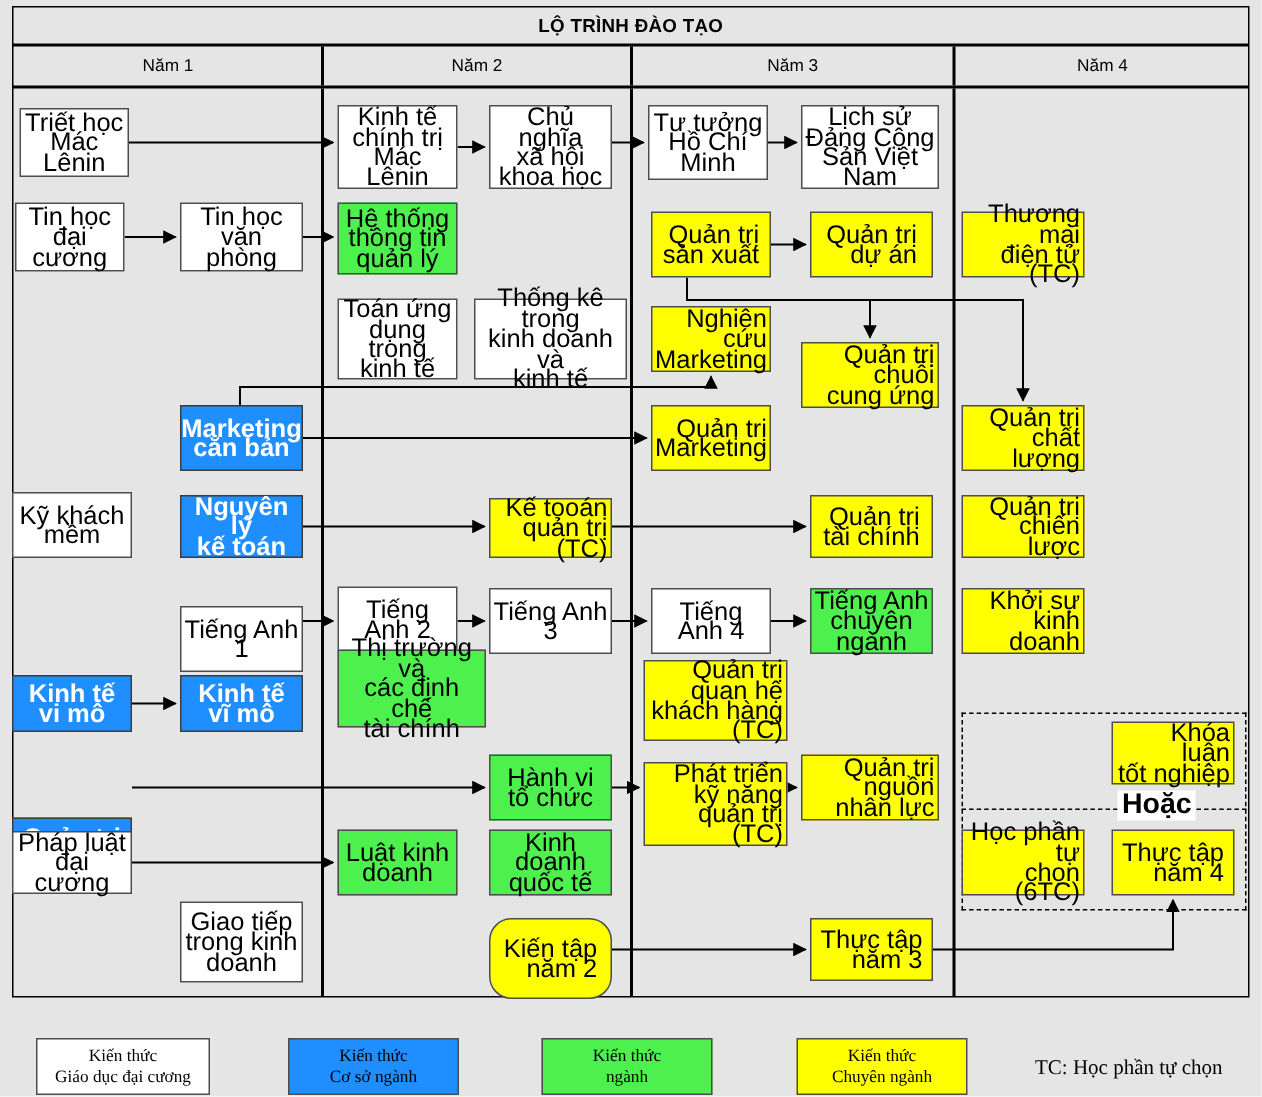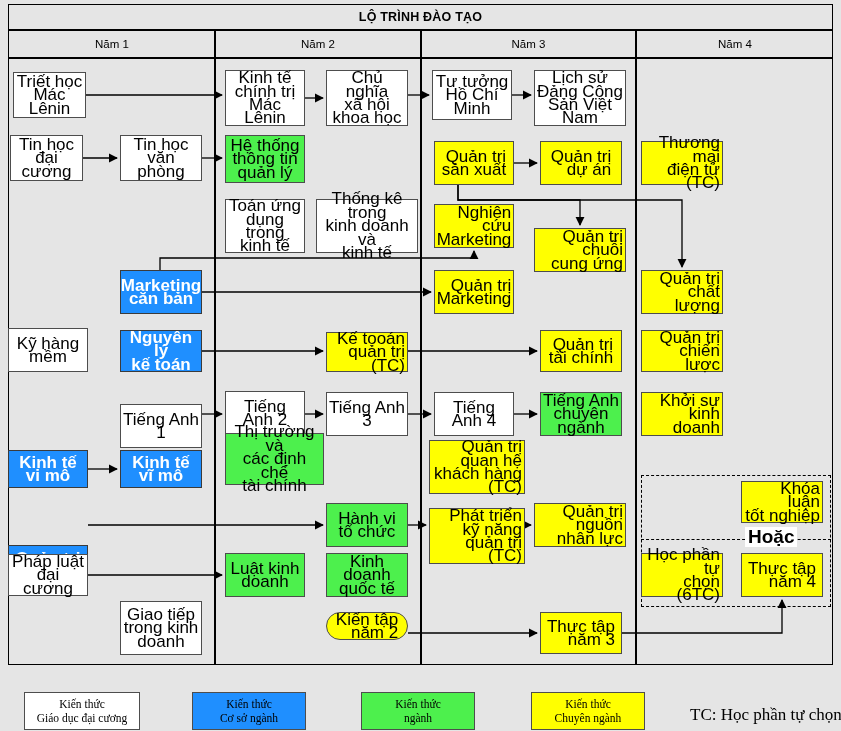--- a/index.html
+++ b/index.html
@@ -105,21 +105,21 @@
     white-space: pre-line;
     color: #000;
   }
   .legend-box.white { background:#fff; }
   .legend-box.blue  { background:#1f8fff; }
   .legend-box.green { background:#4df04d; }
   .legend-box.yellow{ background:#ffff00; }
   #legend-note {
     position: absolute;
     font-family: "Liberation Serif", serif;
-    font-size: 17px;
+    font-size: 14px;
     color: #000;
   }
 </style>
 </head>
 <body>
 
 <div id="root">
 
   <div class="frame" id="title-bar">
     <span class="t">LỘ TRÌNH ĐÀO TẠO</span>
@@ -213,21 +213,21 @@
 
   <div id="nodes-layer">
       <div class="node white" style="left: 13px; top: 72px; width: 73px; height: 46px;">Triết học
 Mác Lênin</div>
       <div class="node white" style="left: 10px; top: 135px; width: 73px; height: 46px;">Tin học
 đại cương</div>
       <div class="node white" style="left: 120px; top: 135px; width: 82px; height: 46px;">Tin học
 văn phòng</div>
       <div class="node blue" style="left: 120px; top: 270px; width: 82px; height: 44px;">Marketing
 căn bản</div>
-      <div class="node white" style="left: 8px; top: 328px; width: 80px; height: 44px;">Kỹ hàng mềm</div>
+      <div class="node white" style="left: 8px; top: 328px; width: 80px; height: 44px;">Kỹ khách mềm</div>
       <div class="node white" style="left: 120px; top: 392px; width: 82px; height: 44px; margin-top: 12px;">Tiếng Anh 1</div>
       <div class="node blue" style="left: 8px; top: 450px; width: 80px; height: 38px;">Kinh tế vi mô</div>
       <div class="node blue" style="left: 120px; top: 450px; width: 82px; height: 38px;">Kinh tế vĩ mô</div>
       <div class="node blue" style="left: 8px; top: 505px; width: 80px; height: 40px; margin-top: 40px;">Quản trị học</div>
       <div class="node white" style="left: 8px; top: 554px; width: 80px; height: 42px;">Pháp luật
 đại cương</div>
       <div class="node white" style="left: 120px; top: 601px; width: 82px; height: 54px;">Giao tiếp
 trong kinh
 doanh</div>
       <div class="node white" style="left: 225px; top: 70px; width: 80px; height: 56px;">Kinh tế
@@ -253,21 +253,21 @@
 xã hội
 khoa học</div>
       <div class="node white" style="left: 316px; top: 199px; width: 102px; height: 54px;">Thống kê trong
 kinh doanh và
 kinh tế</div>
       <div class="node white" style="left: 326px; top: 392px; width: 82px; height: 44px;">Tiếng Anh 3</div>
       <div class="node green" style="left: 326px; top: 503px; width: 82px; height: 44px;">Hành vi
 tổ chức</div>
       <div class="node green" style="left: 326px; top: 553px; width: 82px; height: 44px;">Kinh doanh
 quốc tế</div>
-      <div class="node yellow" style="left: 326px; top: 612px; width: 82px; height: 28px; border-radius: 15px;">Kiến tập
+      <div class="node yellow" style="left: 326px; top: 612px; width: 82px; height: 54px; border-radius: 15px;">Kiến tập
 năm 2</div>
       <div class="node white" style="left: 432px; top: 70px; width: 80px; height: 50px;">Tư tưởng
 Hồ Chí Minh</div>
       <div class="node white" style="left: 534px; top: 70px; width: 92px; height: 56px;">Lịch sử
 Đảng Cộng
 Sản Việt Nam</div>
       <div class="node yellow" style="left: 434px; top: 141px; width: 80px; height: 44px;">Quản trị
 sản xuất</div>
       <div class="node yellow" style="left: 540px; top: 141px; width: 82px; height: 44px;">Quản trị
 dự án</div>

